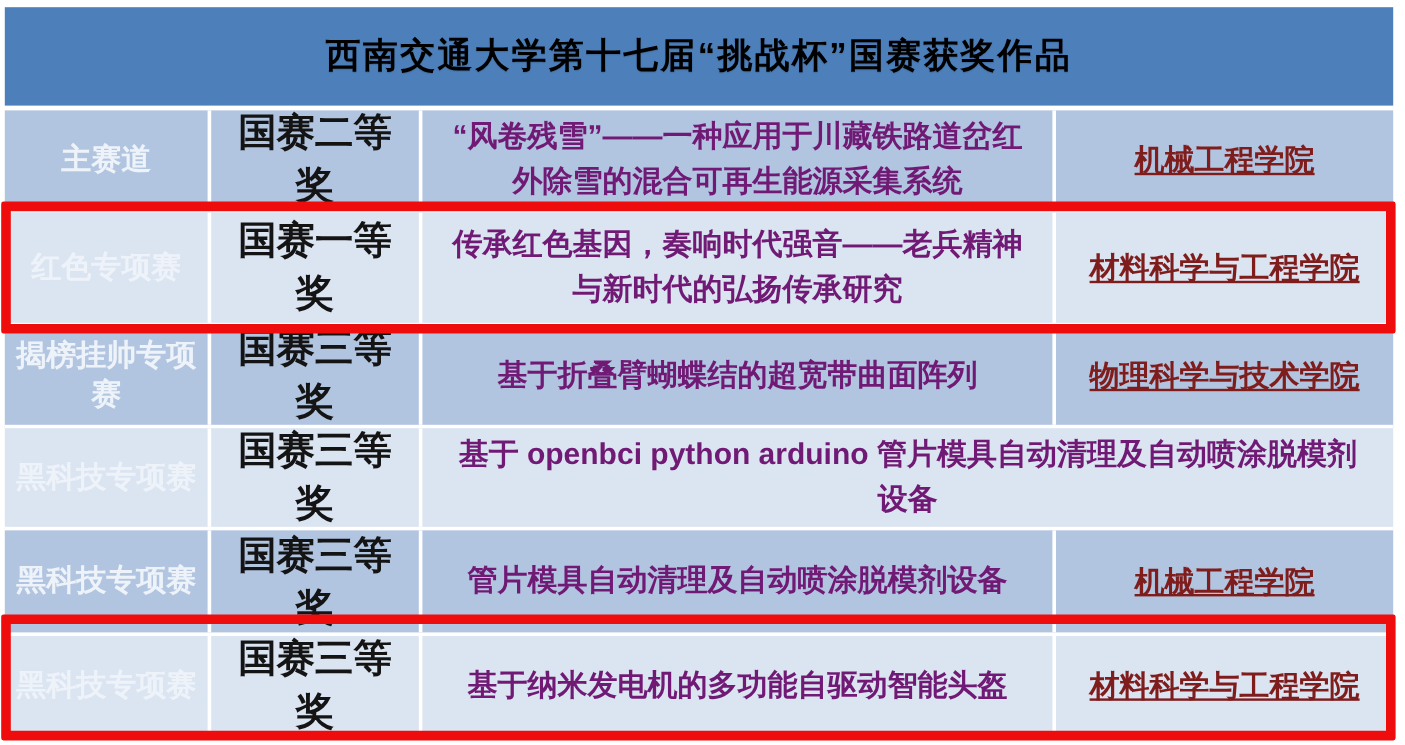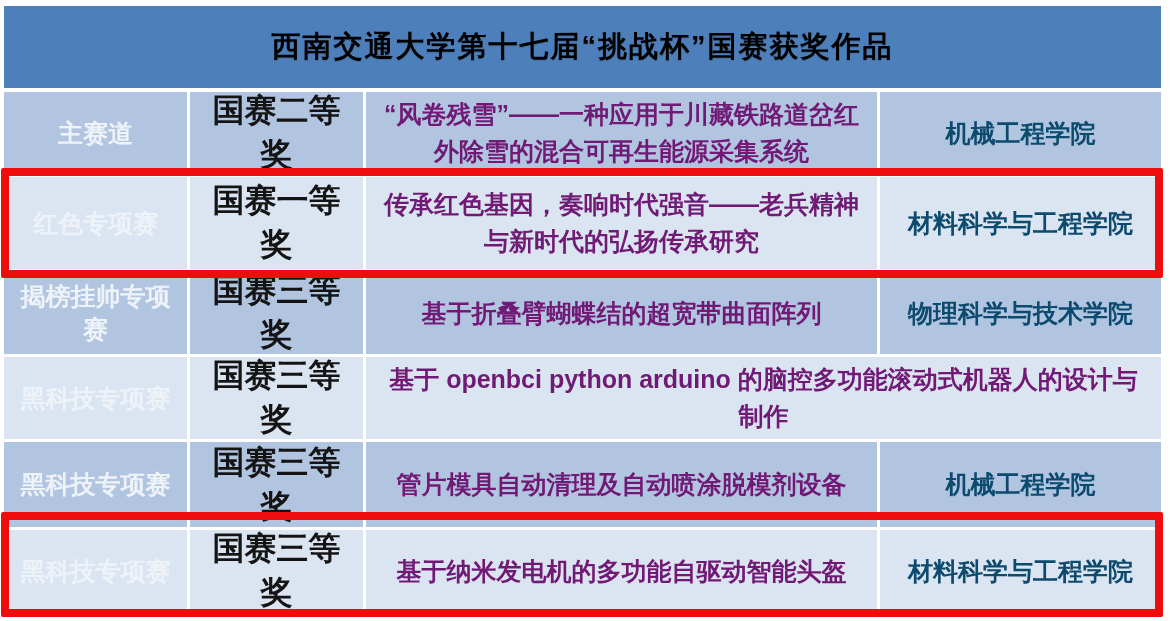--- a/index.html
+++ b/index.html
@@ -31,24 +31,24 @@
   .h85{height:85px;} .h95{height:95px;} .h88{height:88px;} .h82{height:82px;}
   .cell{
     box-sizing:border-box;
     display:flex;align-items:center;justify-content:center;
     text-align:center;
     font-weight:bold;
     border-right:3px solid #ffffff;
     padding:2px 8px;
   }
   .cell:last-child{border-right:none;}
-  .c-track{width:186px;color:#eef3fa;font-size:25px;line-height:33px;}
+  .c-track{width:172px;color:#eef3fa;font-size:25px;line-height:33px;}
   .c-award{width:176px;color:#141414;font-size:32px;}
   .c-work {flex:1;color:#701a75;font-size:25px;line-height:37px;padding:2px 18px;}
-  .c-college{width:281px;color:#0c4a6e;font-size:25px;}
+  .c-college{width:281px;color:#7f1d1d;font-size:25px;text-decoration:underline;}
   .hl-box{
     position:absolute;left:1px;width:1162px;
     box-sizing:border-box;
     border:8px solid #ee0c0c;
     border-radius:2px;
     pointer-events:none;
     z-index:5;
   }
   .hl-1{top:168px;height:110px;}
   .hl-2{top:512px;height:105px;}
@@ -79,21 +79,21 @@
     <div class="row dark h85">
       <div class="cell c-track">揭榜挂帅专项赛</div>
       <div class="cell c-award">国赛三等奖</div>
       <div class="cell c-work">基于折叠臂蝴蝶结的超宽带曲面阵列</div>
       <div class="cell c-college">物理科学与技术学院</div>
     </div>
 
     <div class="row light h85">
       <div class="cell c-track">黑科技专项赛</div>
       <div class="cell c-award">国赛三等奖</div>
-      <div class="cell c-work">基于 openbci python arduino 的脑控多功能滚动式机器人的设计与制作</div>
+      <div class="cell c-work">基于 openbci python arduino 管片模具自动清理及自动喷涂脱模剂设备</div>
     </div>
 
     <div class="row dark h88">
       <div class="cell c-track">黑科技专项赛</div>
       <div class="cell c-award">国赛三等奖</div>
       <div class="cell c-work">管片模具自动清理及自动喷涂脱模剂设备</div>
       <div class="cell c-college">机械工程学院</div>
     </div>
 
     <div class="row light h82">

